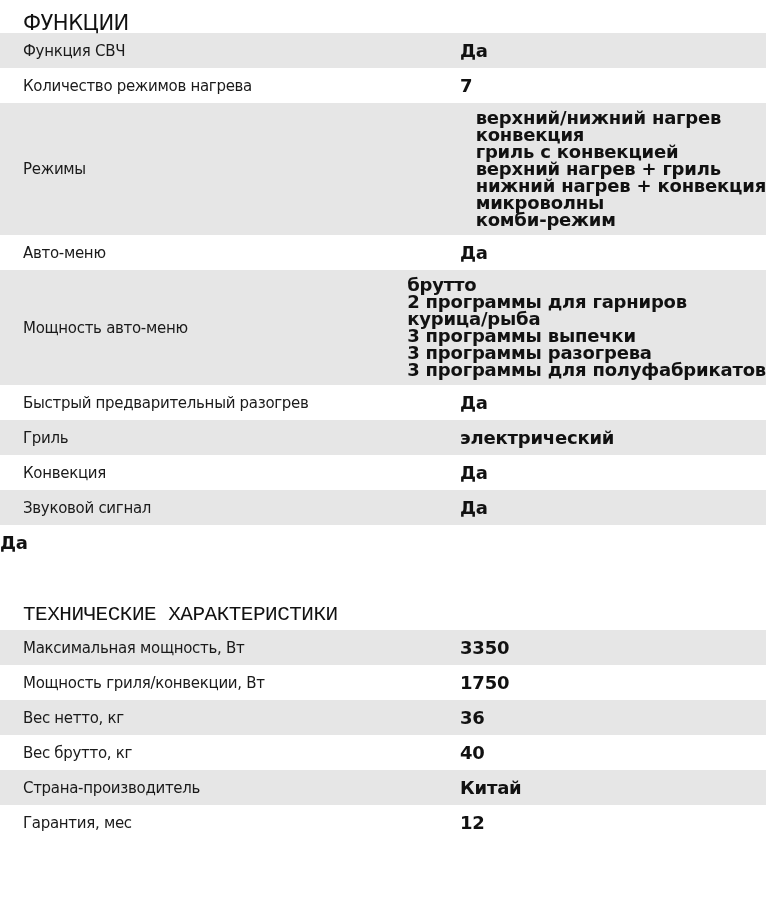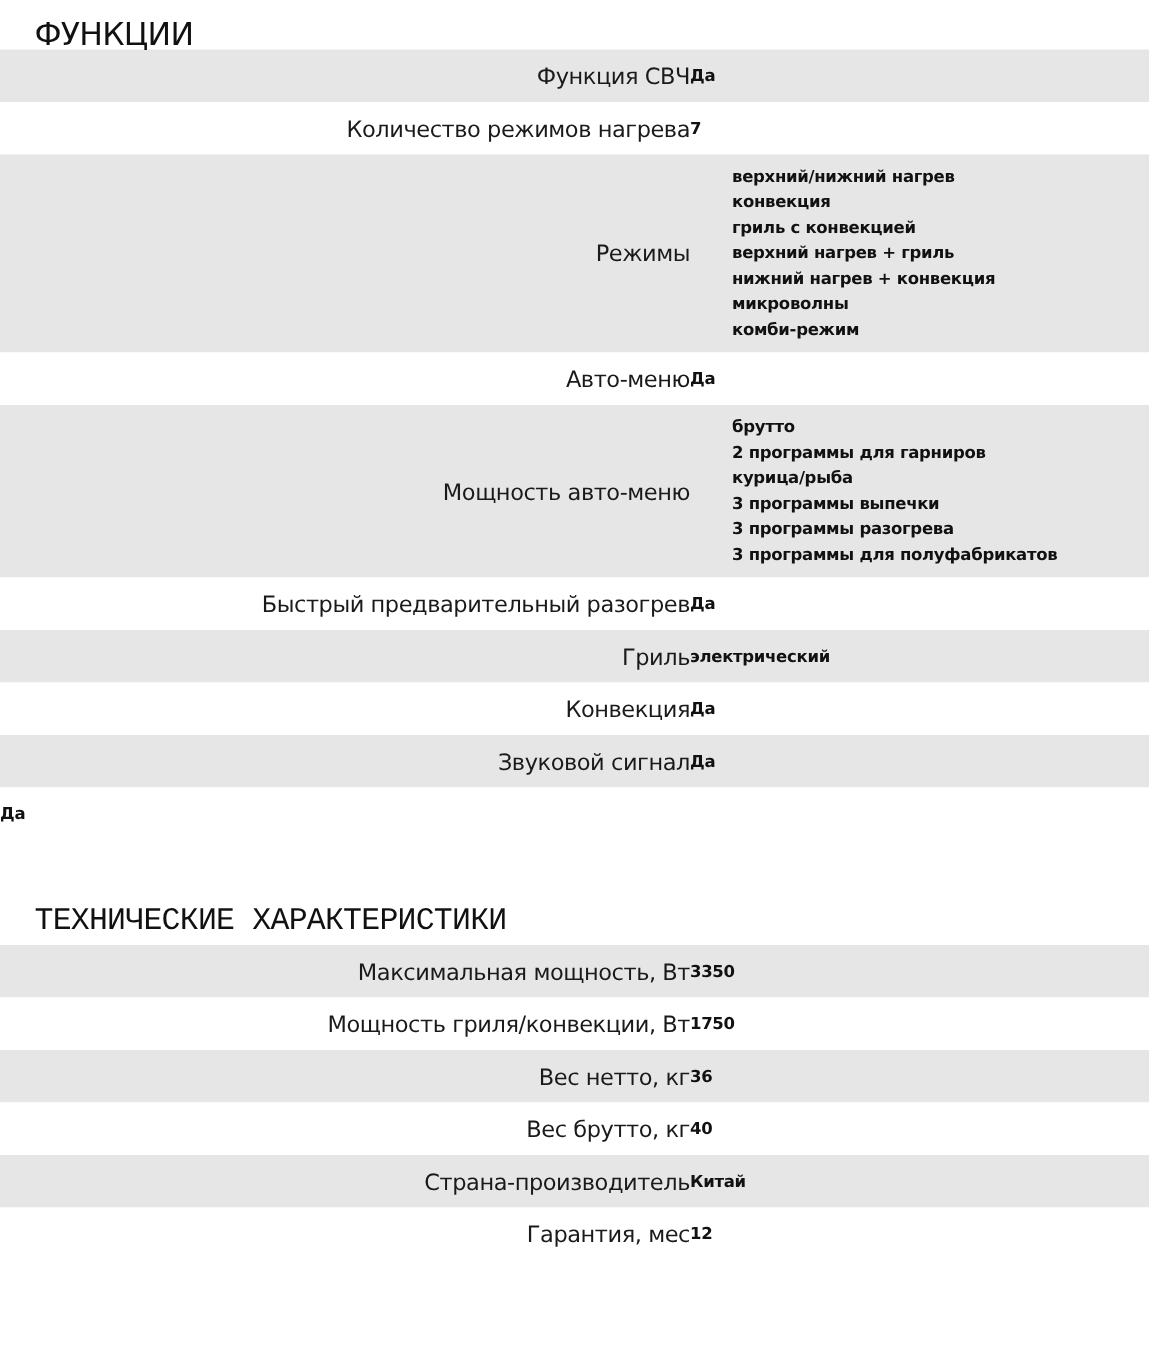--- a/index.html
+++ b/index.html
@@ -14,24 +14,24 @@
       margin: 0;
     }
     #title1 { height: 33px; line-height: 47px; }
     #title2 { margin-top: 40px; height: 30px; line-height: 30px; font-family: Liberation Mono, monospace; }
     .spec-table { width: 766px; }
     .row { display: flex; align-items: center; min-height: 35px; }
     .row:nth-child(odd) { background: #e6e6e6; }
     .row:nth-child(even) { background: #ffffff; }
     .label {
       width: 460px; padding-left: 23px; box-sizing: border-box;
-      font-size: 15px; letter-spacing: -0.3px; color: #1a1a1a; text-align: right;
+      font-size: 15px; letter-spacing: -0.3px; color: #1a1a1a;
     }
     .value {
-      flex: 1; font-size: 11px; font-weight: bold; color: #111;
+      flex: 1; font-size: 18px; font-weight: bold; color: #111;
       letter-spacing: -0.2px; line-height: 17px;
     }
     .value.multi { padding: 6px 0 7px 0; margin-left: 28px; }
     .value-line { display: block; white-space: nowrap; }
   </style>
 </head>
 <body>
 
 <h2 id="title1" class="section-title">ФУНКЦИИ</h2>
 <div class="spec-table" id="table1">

